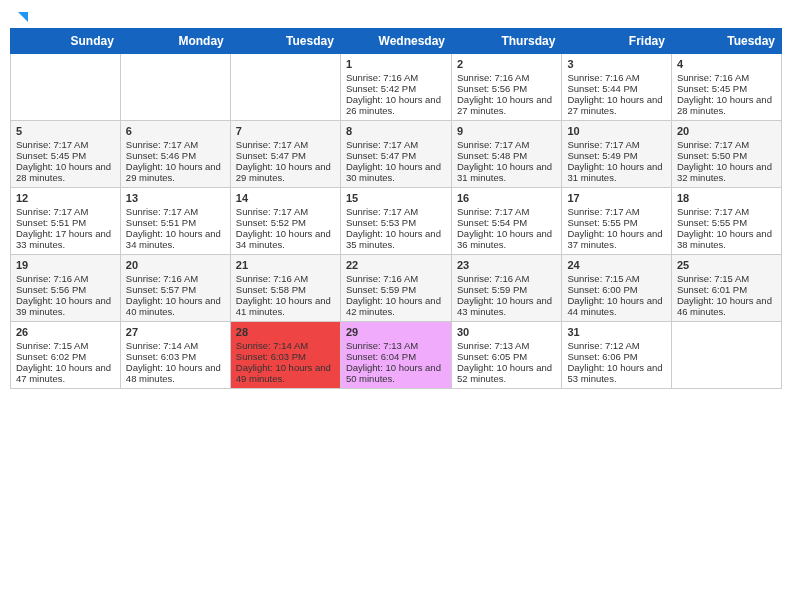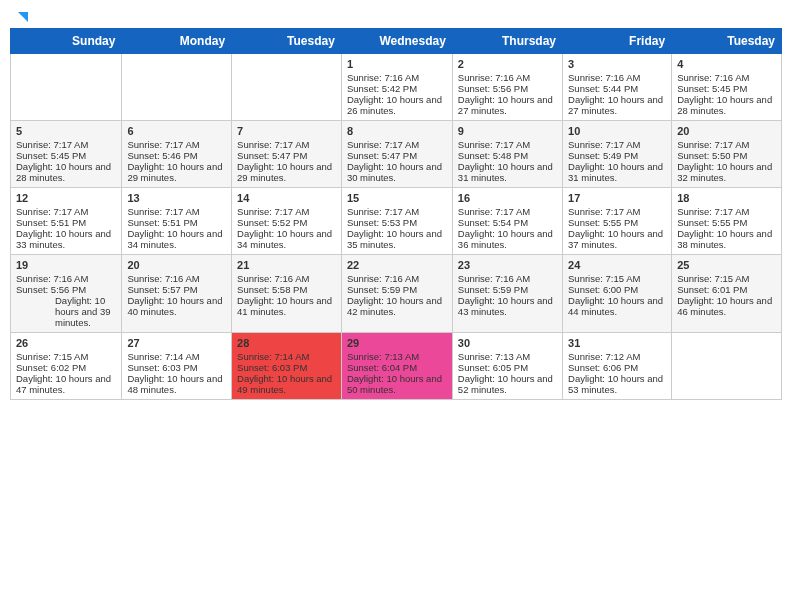--- a/index.html
+++ b/index.html
@@ -180,21 +180,21 @@
           <span style="display: block;">Sunrise: 7:17 AM</span>
           <span style="display: block;">Sunset: 5:50 PM</span>
           <span style="display: block;">Daylight: 10 hours and 32 minutes.</span>
         </td>
       </tr>
       <tr class="row-odd">
         <td style="background: rgb(255, 255, 255);">
           <span class="day-num">12</span>
           <span style="display: block;">Sunrise: 7:17 AM</span>
           <span style="display: block;">Sunset: 5:51 PM</span>
-          <span style="display: block;">Daylight: 10 hours and 33 minutes.</span>
+          <span style="display: block;">Daylight: 17 hours and 33 minutes.</span>
         </td>
         <td style="background: rgb(255, 255, 255);">
           <span class="day-num">13</span>
           <span style="display: block;">Sunrise: 7:17 AM</span>
           <span style="display: block;">Sunset: 5:51 PM</span>
           <span style="display: block;">Daylight: 10 hours and 34 minutes.</span>
         </td>
         <td style="background: rgb(255, 255, 255);">
           <span class="day-num">14</span>
           <span style="display: block;">Sunrise: 7:17 AM</span>
@@ -224,21 +224,21 @@
           <span style="display: block;">Sunrise: 7:17 AM</span>
           <span style="display: block;">Sunset: 5:55 PM</span>
           <span style="display: block;">Daylight: 10 hours and 38 minutes.</span>
         </td>
       </tr>
       <tr class="row-even">
         <td style="background: rgb(245, 245, 245);">
           <span class="day-num">19</span>
           <span style="display: block;">Sunrise: 7:16 AM</span>
           <span style="display: block;">Sunset: 5:56 PM</span>
-          <span style="display: block; margin-left: 39px;">Daylight: 10 hours and 39 minutes.</span>
+          <span style="display: block;">Daylight: 10 hours and 39 minutes.</span>
         </td>
         <td style="background: rgb(245, 245, 245);">
           <span class="day-num">20</span>
           <span style="display: block;">Sunrise: 7:16 AM</span>
           <span style="display: block;">Sunset: 5:57 PM</span>
           <span style="display: block;">Daylight: 10 hours and 40 minutes.</span>
         </td>
         <td style="background: rgb(245, 245, 245);">
           <span class="day-num">21</span>
           <span style="display: block;">Sunrise: 7:16 AM</span>
@@ -282,21 +282,21 @@
           <span style="display: block;">Sunrise: 7:14 AM</span>
           <span style="display: block;">Sunset: 6:03 PM</span>
           <span style="display: block;">Daylight: 10 hours and 48 minutes.</span>
         </td>
         <td style="background: #ef4444;">
           <span class="day-num">28</span>
           <span style="display: block;">Sunrise: 7:14 AM</span>
           <span style="display: block;">Sunset: 6:03 PM</span>
           <span style="display: block;">Daylight: 10 hours and 49 minutes.</span>
         </td>
-        <td style="background: #ec4899;">
+        <td style="background: #f0abfc;">
           <span class="day-num">29</span>
           <span style="display: block;">Sunrise: 7:13 AM</span>
           <span style="display: block;">Sunset: 6:04 PM</span>
           <span style="display: block;">Daylight: 10 hours and 50 minutes.</span>
         </td>
         <td style="background: rgb(255, 255, 255);">
           <span class="day-num">30</span>
           <span style="display: block;">Sunrise: 7:13 AM</span>
           <span style="display: block;">Sunset: 6:05 PM</span>
           <span style="display: block;">Daylight: 10 hours and 52 minutes.</span>

